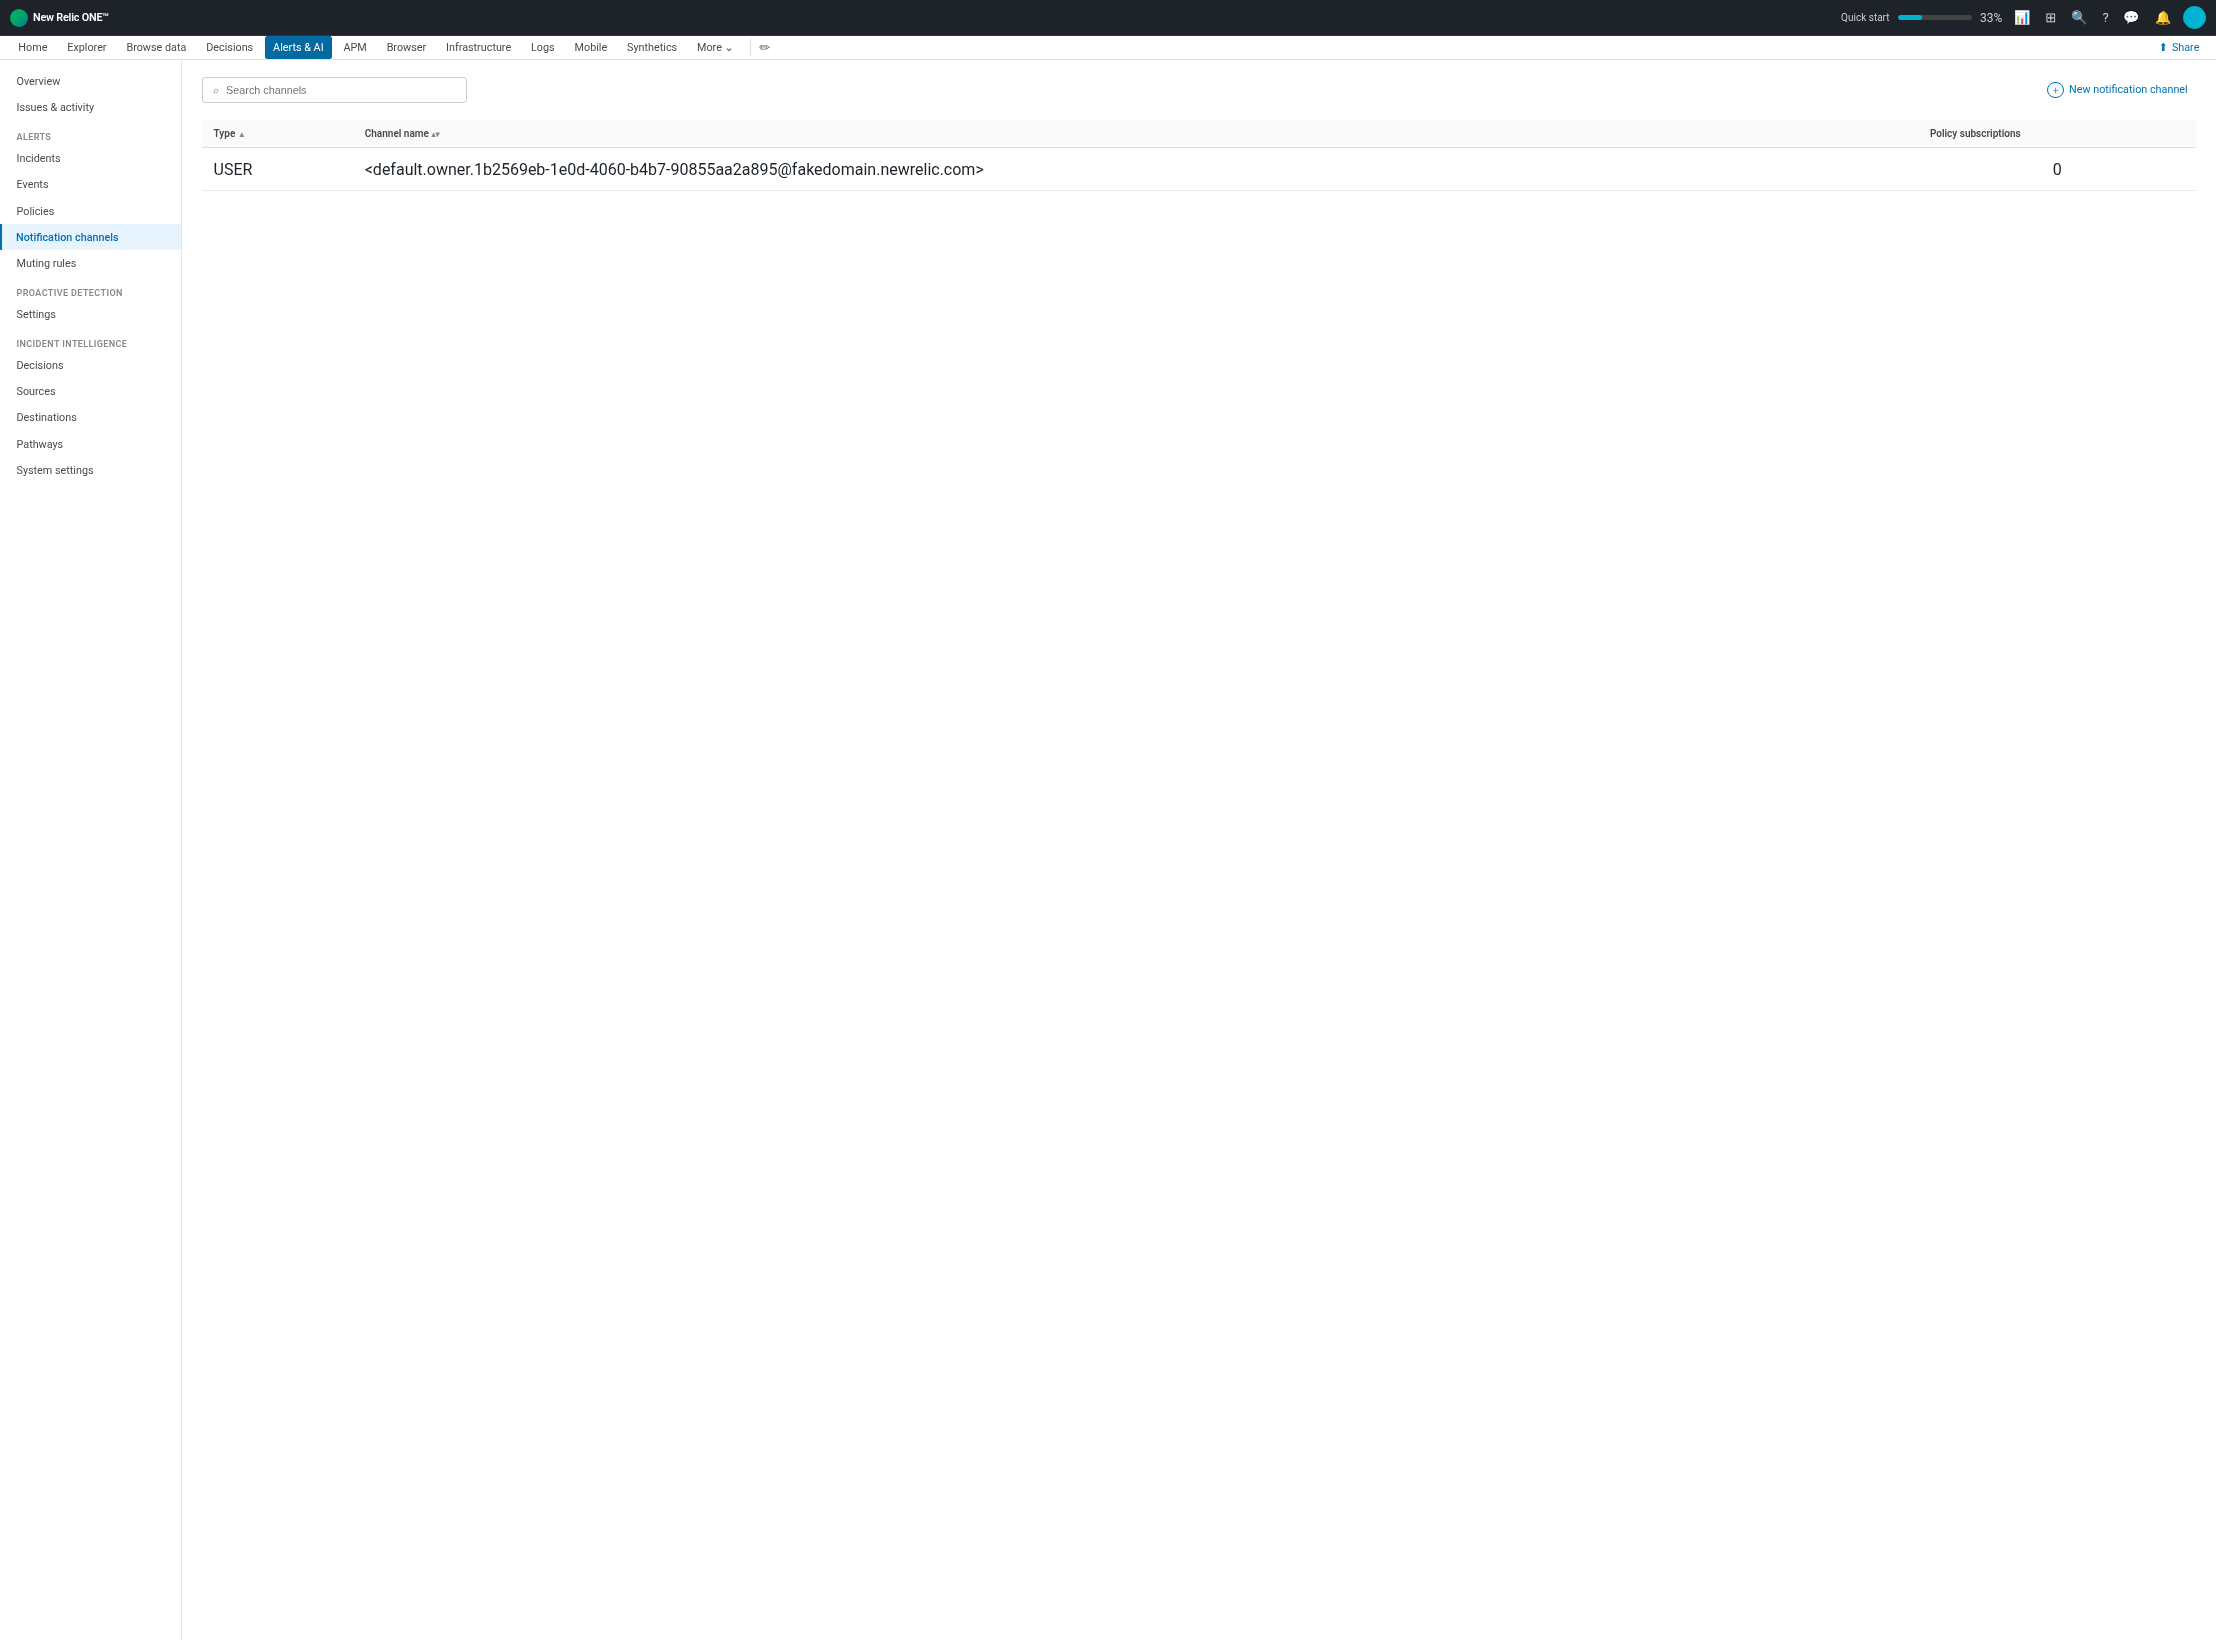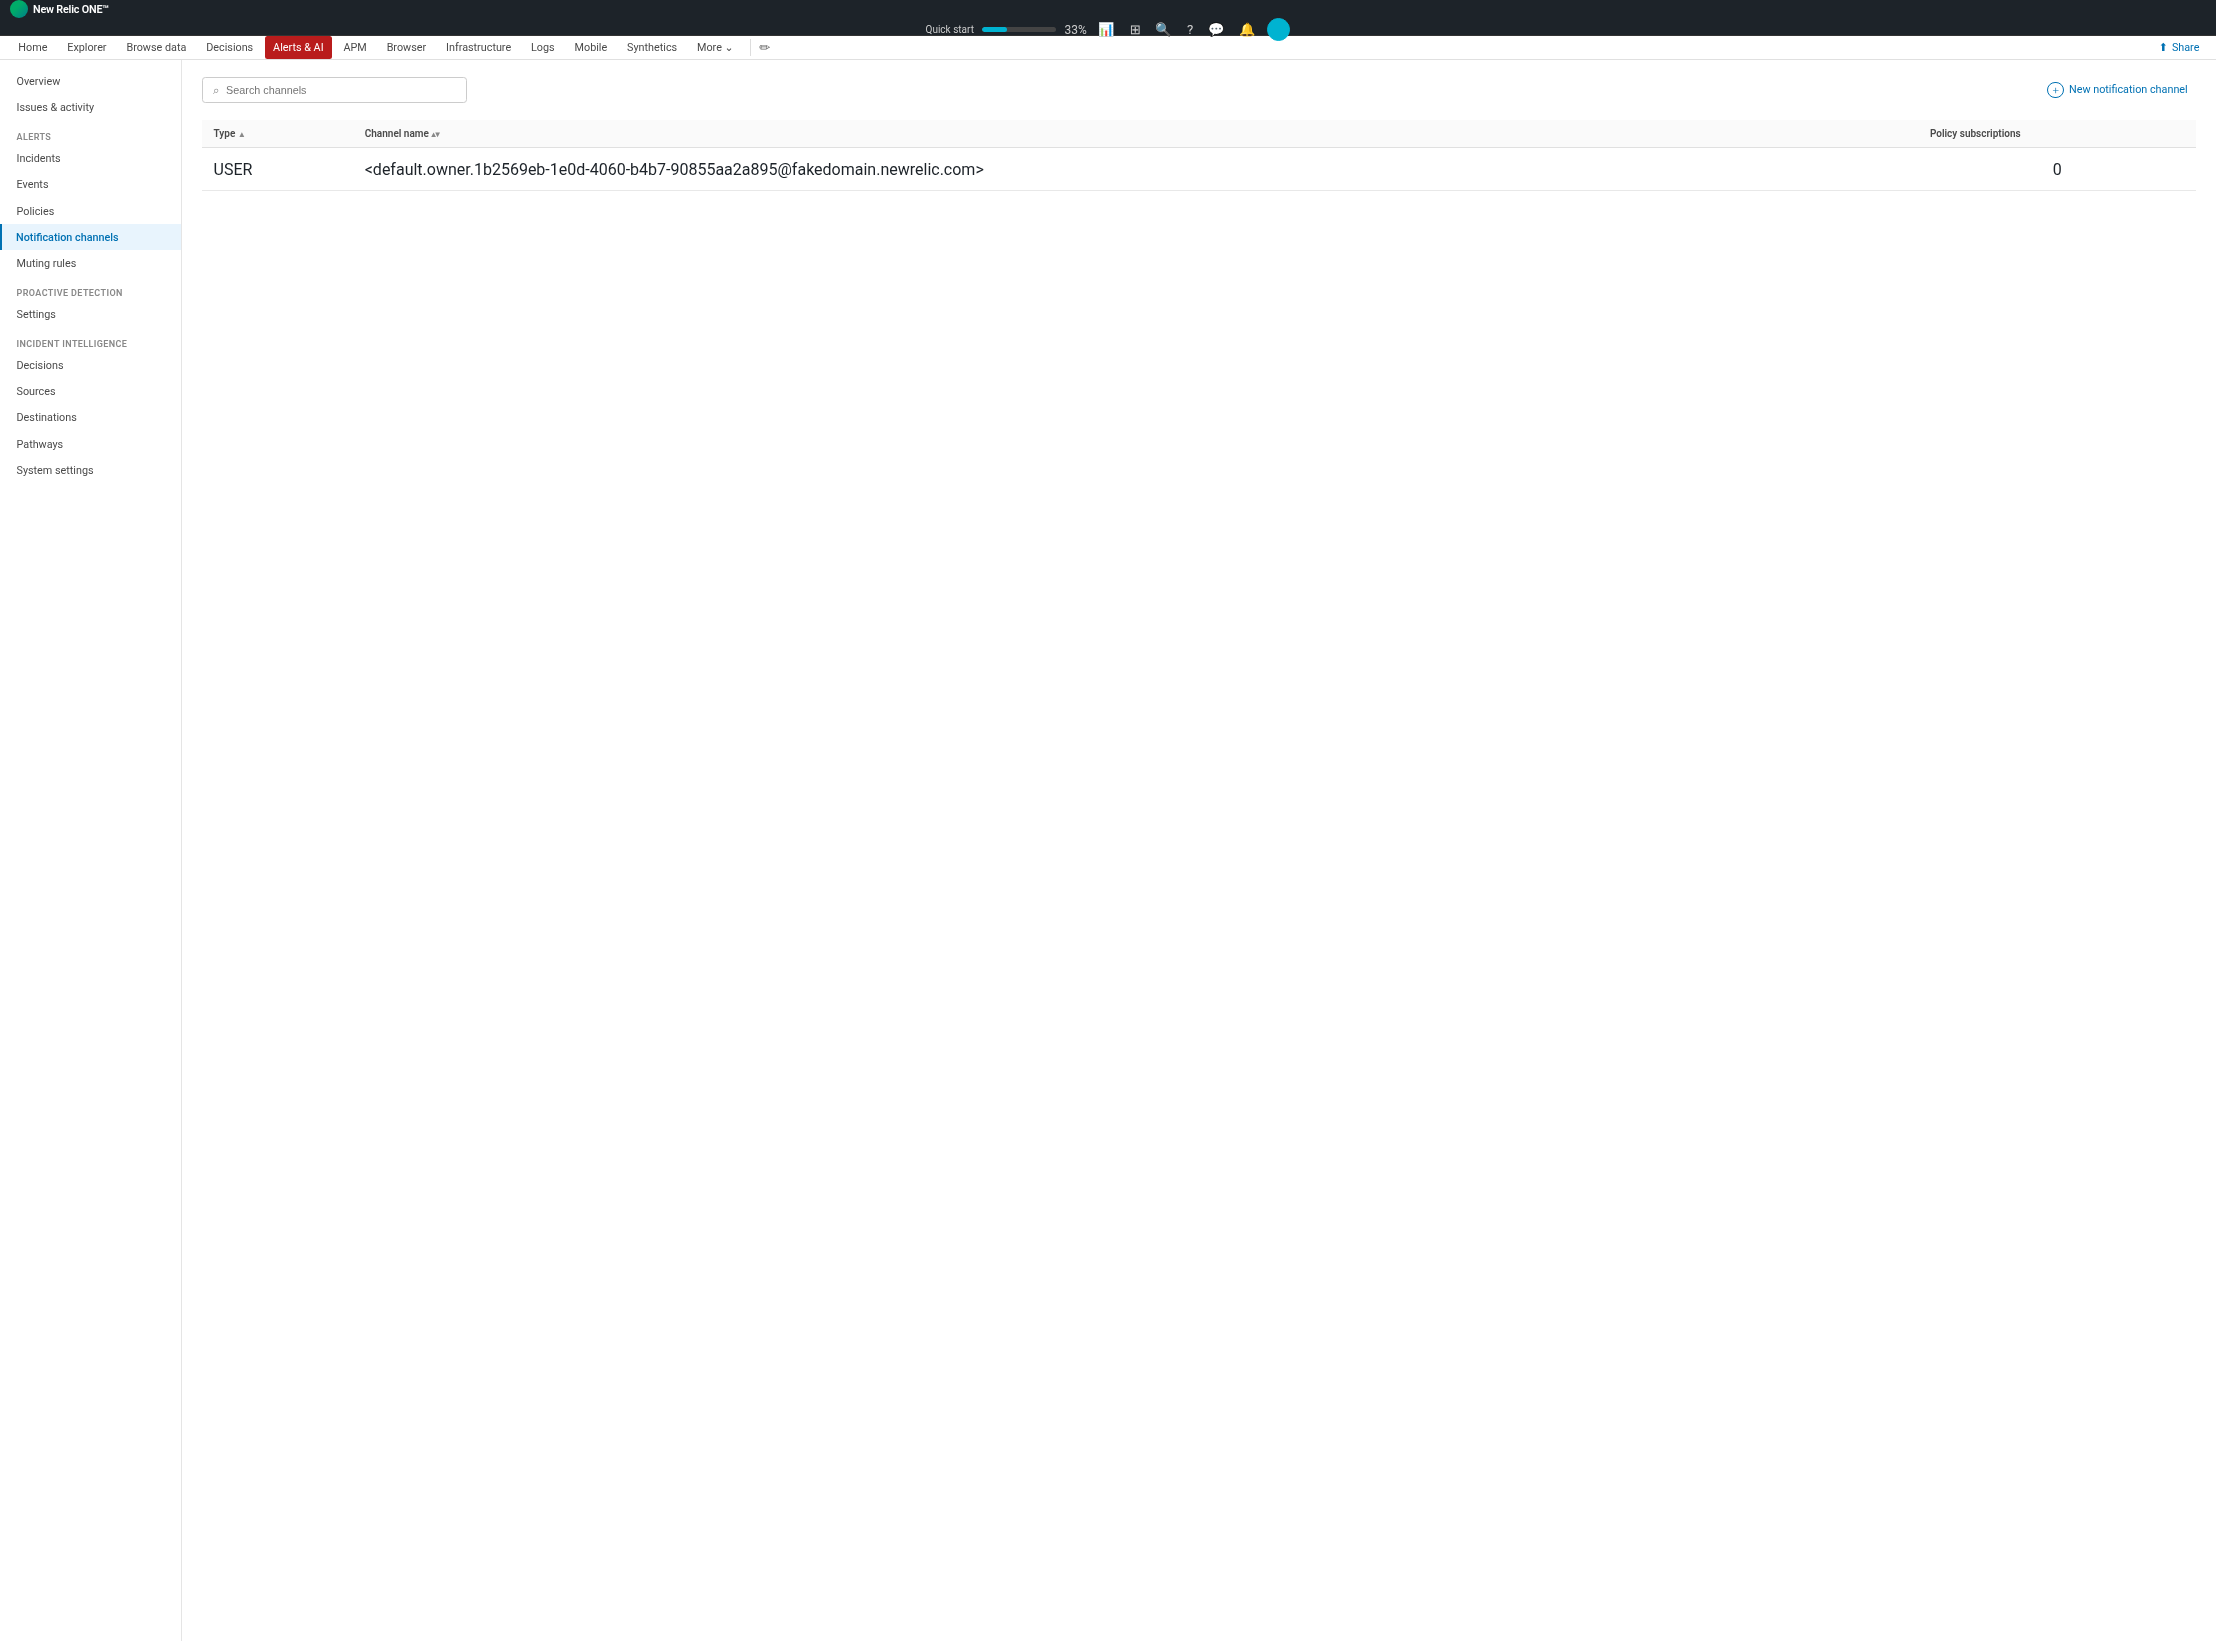--- a/index.html
+++ b/index.html
@@ -3,21 +3,20 @@
   <meta charset="utf-8">
   <style>
     * { box-sizing: border-box; margin: 0; padding: 0; }
     body { font-family: -apple-system, BlinkMacSystemFont, 'Segoe UI', Roboto, sans-serif; font-size: 11.6px; color: #1d2329; background: #fff; }
 
     
     .top-nav {
       display: flex; align-items: center; height: 36px;
       background: #1d2329; color: #fff; padding: 0 10px;
       border-bottom: 0.8px solid #333;
-      flex-direction: column;
     }
     .logo-area { display: flex; align-items: center; gap: 5px; margin-right: auto; }
     .logo-circle {
       width: 18px; height: 18px; border-radius: 50%;
       background: linear-gradient(135deg, #00ac69 40%, #007e8a 100%);
       display: flex; align-items: center; justify-content: center;
       font-size: 8.3px; color: #fff; font-weight: bold;
     }
     .logo-text { font-size: 10.8px; font-weight: 600; color: #fff; letter-spacing: -0.2px; }
 
@@ -39,21 +38,21 @@
     .secondary-nav {
       display: flex; align-items: center; height: 24px;
       background: #fff; border-bottom: 0.8px solid #e0e0e0;
       padding: 0 10px; gap: 3.3px;
     }
     .sec-nav-item {
       padding: 5px 8.3px; font-size: 10.8px; color: #4a4a4a;
       cursor: pointer; border-radius: 2.5px; white-space: nowrap;
     }
     .sec-nav-item.active {
-      background: #b91c1c; color: #fff; border-radius: 2.5px;
+      background: #0369a1; color: #fff; border-radius: 2.5px;
     }
     .sec-nav-divider { width: 0.8px; height: 16.5px; background: #ddd; margin: 0 5px; }
     .edit-icon { color: #666; font-size: 13.2px; cursor: pointer; }
     .share-btn {
       margin-left: auto; display: flex; align-items: center; gap: 4.1px;
       font-size: 10.8px; color: #0071b3; cursor: pointer; padding: 3.3px 6.6px;
       border-radius: 2.5px;
     }
 
     

